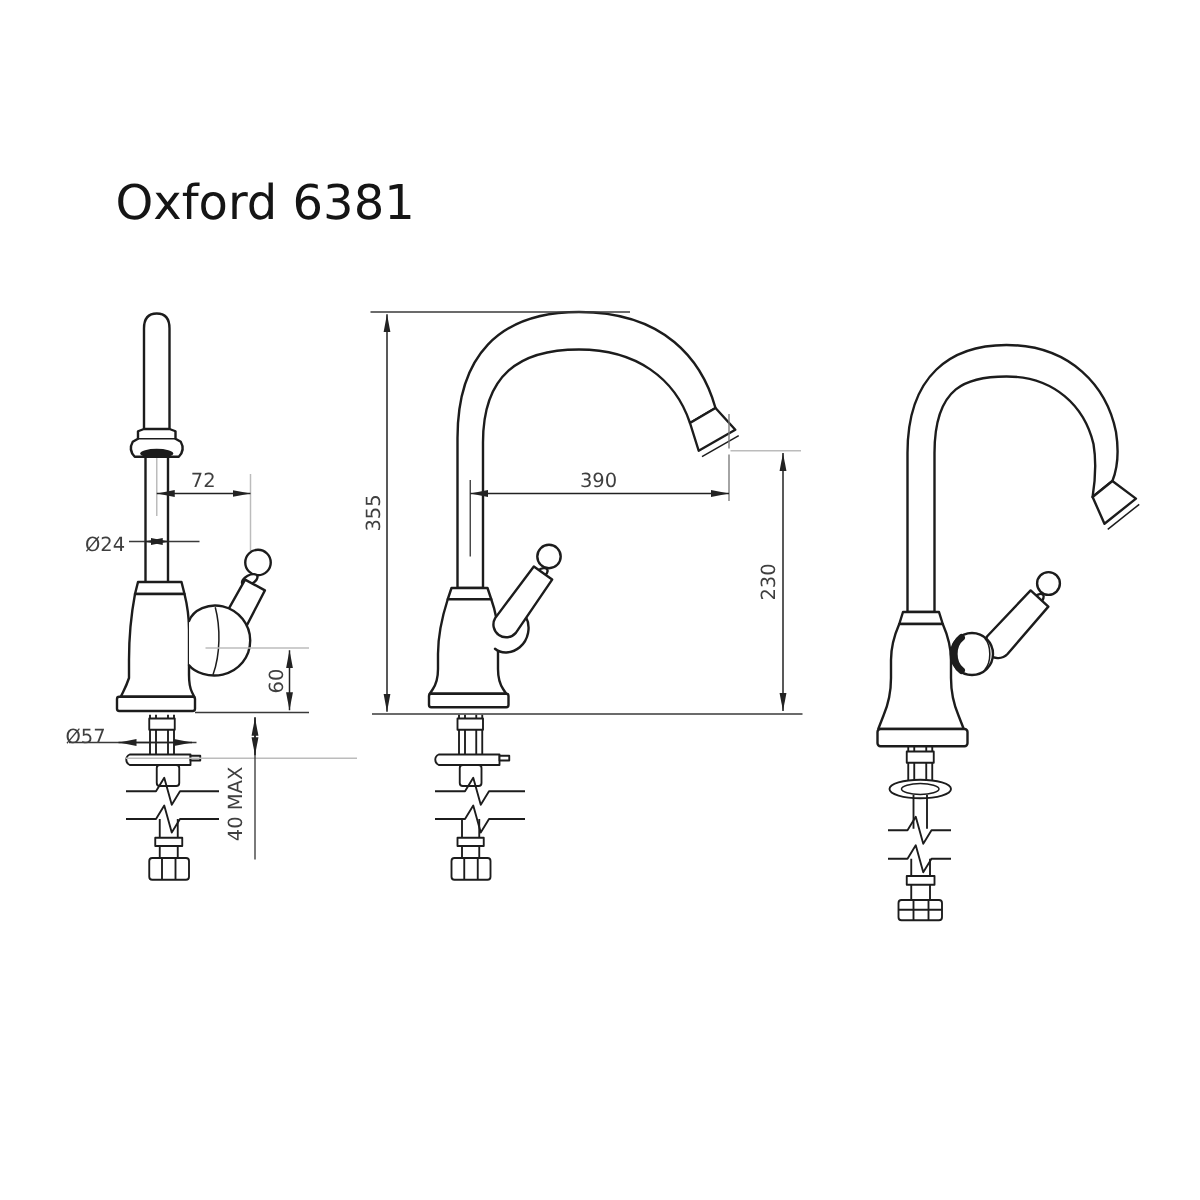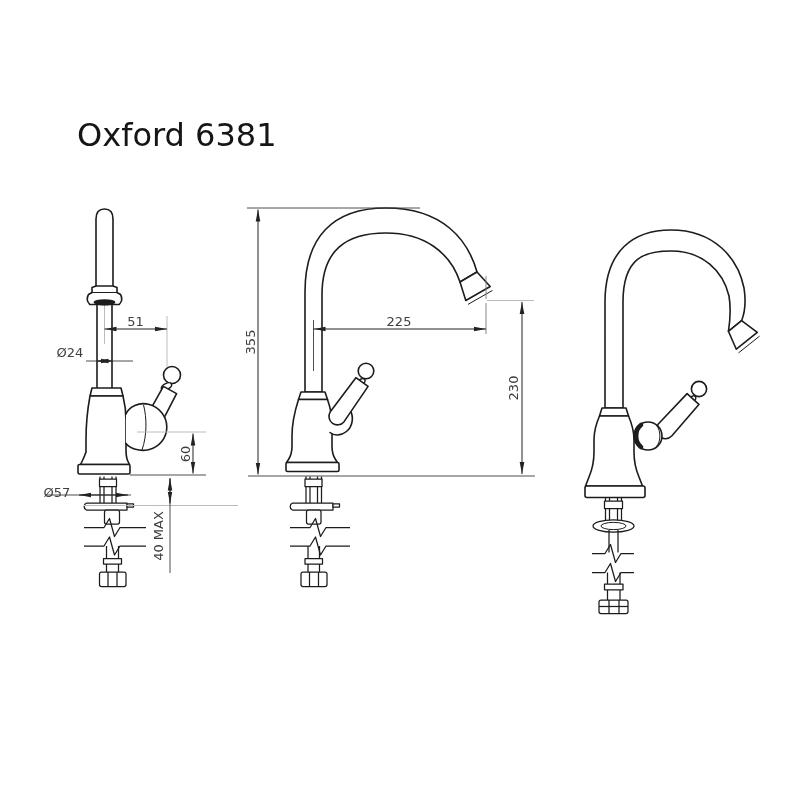--- a/index.html
+++ b/index.html
@@ -179,21 +179,21 @@
       <line class="dim" x1="79" y1="495" x2="128" y2="495"></line>
       <line class="dim" x1="170" y1="478.5" x2="170" y2="503.5"></line>
       <line class="dim" x1="258" y1="209.5" x2="258" y2="474.5"></line>
       <line class="dim" x1="313.5" y1="329" x2="486" y2="329"></line>
       <line class="dim" x1="522" y1="302" x2="522" y2="474"></line>
     </g>
   </svg>
 
   <div class="page-title">Oxford 6381</div>
 
-  <span class="dimlabel" style="left:135.5px;top:320.5px">51</span>
-  <span class="dimlabel" style="left:70px;top:352px">Ø24</span>
+  <span class="dimlabel" style="left:135.5px;top:320.5px">72</span>
+  <span class="dimlabel" style="left:70px;top:364px">Ø24</span>
   <span class="dimlabel rot" style="left:184.5px;top:453.5px">60</span>
   <span class="dimlabel" style="left:57px;top:492px">Ø57</span>
   <span class="dimlabel rot" style="left:157.5px;top:536px">40 MAX</span>
   <span class="dimlabel rot" style="left:249.5px;top:342px">355</span>
-  <span class="dimlabel" style="left:399px;top:320.5px">225</span>
+  <span class="dimlabel" style="left:399px;top:320.5px">390</span>
   <span class="dimlabel rot" style="left:513px;top:388px">230</span>
 </div>
 
 </body></html>

